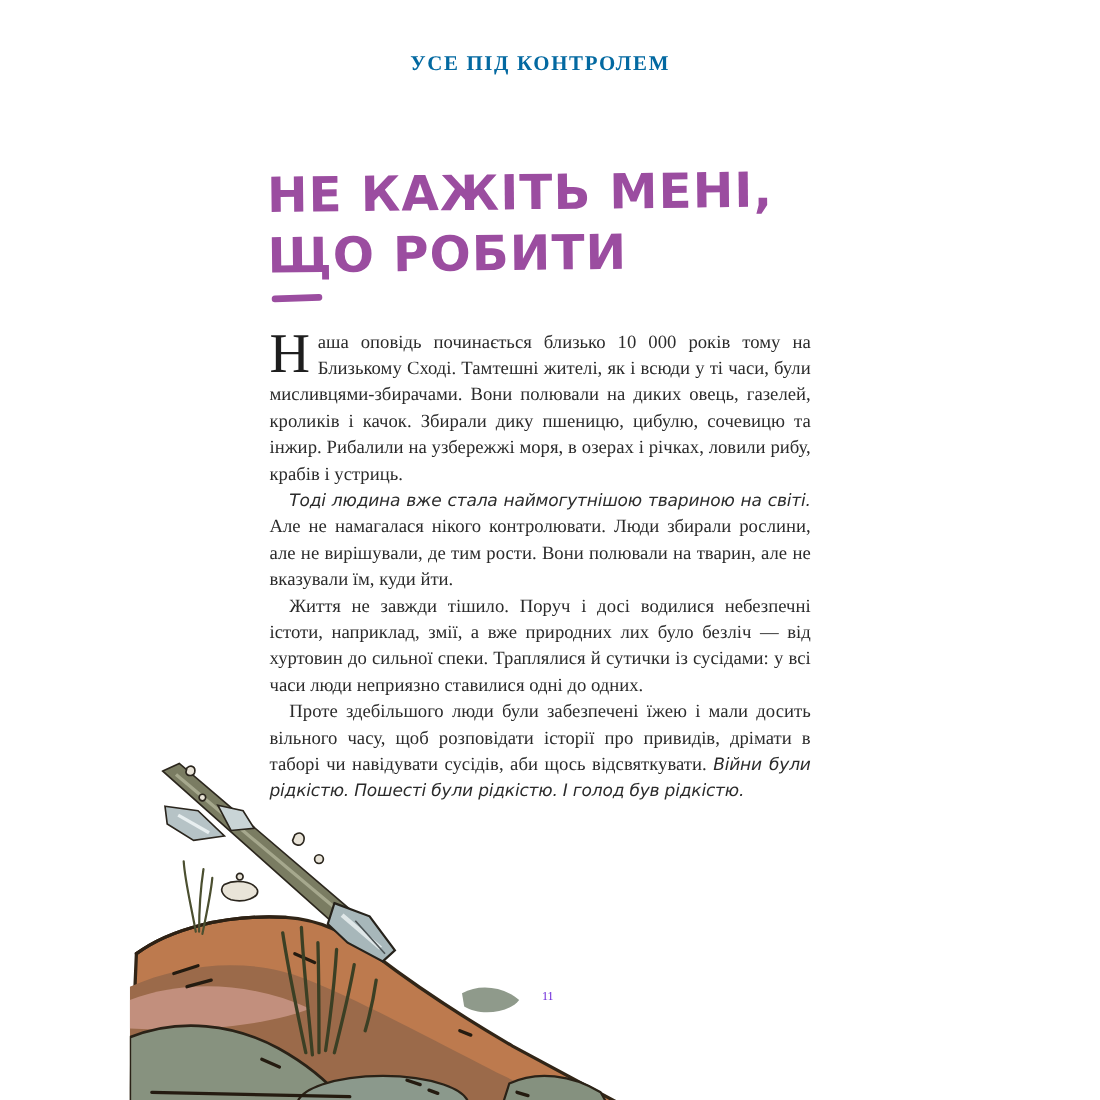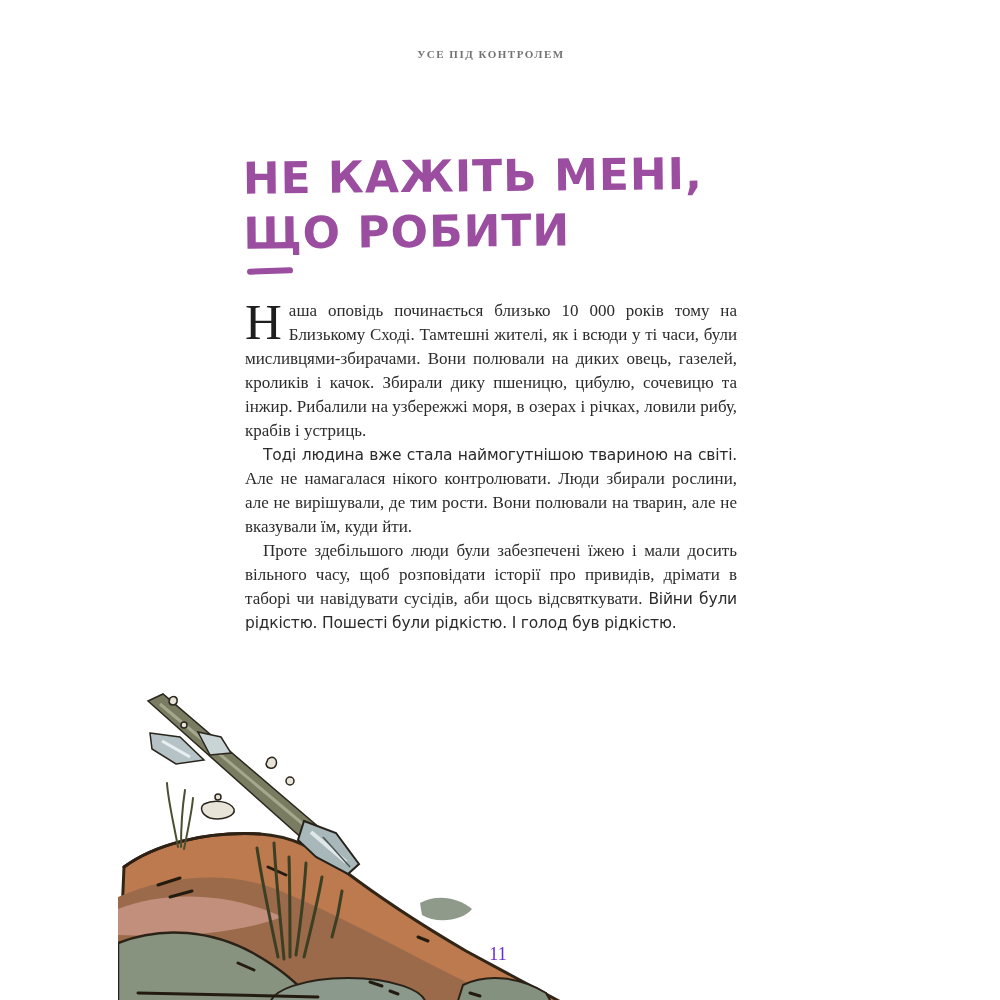--- a/index.html
+++ b/index.html
@@ -3,21 +3,21 @@
 <meta charset="utf-8">
 <style>
   html,body{margin:0;padding:0;background:#ffffff;}
   .page{
     position:relative;width:1000px;height:1000px;background:#ffffff;
     overflow:hidden;font-family:"Liberation Serif",serif;color:#2b2b2b;
     margin:0 auto;
   }
   .running-header{
     position:absolute;left:245px;top:48px;width:492px;text-align:center;
-    font-size:11px;letter-spacing:1.5px;color:#737373;font-weight:600;
+    font-size:19px;letter-spacing:1.5px;color:#0369a1;font-weight:600;
   }
   .chapter-title{
     position:absolute;left:243px;top:148px;width:520px;
     font-family:"DejaVu Sans",sans-serif;font-weight:700;
     font-size:44px;line-height:55px;letter-spacing:1px;
     transform:rotate(-0.6deg);
   }
   .title-dash{
     position:absolute;left:247px;top:268px;width:46px;height:6px;
     border-radius:3px;transform:rotate(-2deg);
@@ -26,49 +26,50 @@
     position:absolute;left:245px;top:299px;width:492px;
     font-size:17px;line-height:24px;text-align:justify;
   }
   .para{margin:0;}
   .para.indent{text-indent:18px;}
   .dropcap{
     float:left;font-size:51px;line-height:41px;padding:3px 7px 0 0;
     color:#1e1e1e;
   }
   .hand{
-    font-family:"DejaVu Sans",cursive;
+    font-family:"DejaVu Sans",cursive;font-style:italic;
     font-size:15.5px;letter-spacing:-0.2px;
   }
   .wrapline{width:492px;box-sizing:border-box;}
   .wrapline-0{padding-left:57px;text-align-last:justify;}
   .wrapline-1{padding-left:73px;text-align-last:justify;}
   .wrapline-2{padding-left:85px;text-align:left;}
   .page-number{
-    position:absolute;left:482px;top:944px;width:32px;text-align:center;
-    font-size:18px;color:#6d28d9;
+    position:absolute;left:482px;top:900px;width:32px;text-align:center;
+    font-size:11px;color:#6d28d9;
   }
   .illustration{position:absolute;left:118px;top:685px;width:450px;height:315px;}
 </style>
 </head>
 <body>
 
 <div class="page">
 
   <div class="running-header">УСЕ ПІД КОНТРОЛЕМ</div>
 
   <div class="chapter-title" style="color: rgb(155, 77, 160);">
     <div>НЕ КАЖІТЬ МЕНІ,</div>
     <div>ЩО РОБИТИ</div>
   </div>
   <div class="title-dash" style="background: rgb(155, 77, 160);"></div>
 
   <div class="body-text">
       <div class="para dropcap-para"><span class="dropcap">Н</span><span>аша оповідь починається близько 10 000 років тому на Близькому Сході. Тамтешні жителі, як і всюди у ті часи, були мисливцями-збирачами. Вони полювали на диких овець, газелей, кроликів і качок. Збирали дику пшеницю, цибулю, сочевицю та інжир. Рибалили на узбережжі моря, в озерах і річках, ловили рибу, крабів і устриць.</span></div>
       <div class="para indent"><span class="hand">Тоді людина вже стала наймогутнішою твариною на світі.</span><span> Але не намагалася нікого контролювати. Люди збирали рослини, але не вирішували, де тим рости. Вони полювали на тварин, але не вказували їм, куди йти.</span></div>
+      <div class="para indent"><span>Життя не завжди тішило. Поруч і досі водилися небезпечні істоти, наприклад, змії, а вже природних лих було безліч — від хуртовин до сильної спеки. Траплялися й сутички із сусідами: у всі часи люди неприязно ставилися одні до одних.</span></div>
       <div class="para indent"><span>Проте здебільшого люди були забезпечені їжею і мали досить вільного часу, щоб розповідати історії про привидів, дрімати в таборі чи навідувати сусідів, аби щось відсвяткувати. </span><span class="hand">Війни були рідкістю. Пошесті були рідкістю. І голод був рідкістю.</span></div>
     </div>
 
   <svg class="illustration" viewBox="0 0 450 315" xmlns="http://www.w3.org/2000/svg">
 
     <path d="M 6,182 C 36,160 86,146 142,149 C 172,151 196,162 224,184 C 258,210 300,238 348,266 C 392,290 422,306 452,322 L 0,322 Z" fill="#bd7a4e" stroke="#312517" stroke-width="3"></path>
 
     <path d="M 0,212 C 50,190 110,185 160,205 C 205,223 260,252 320,283 C 360,304 392,316 412,322 L 0,322 Z" fill="#9b6a4a"></path>
 
     <path d="M 0,224 C 50,205 112,208 164,232 C 122,248 60,253 0,250 Z" fill="#c4917f" opacity="0.95"></path>

